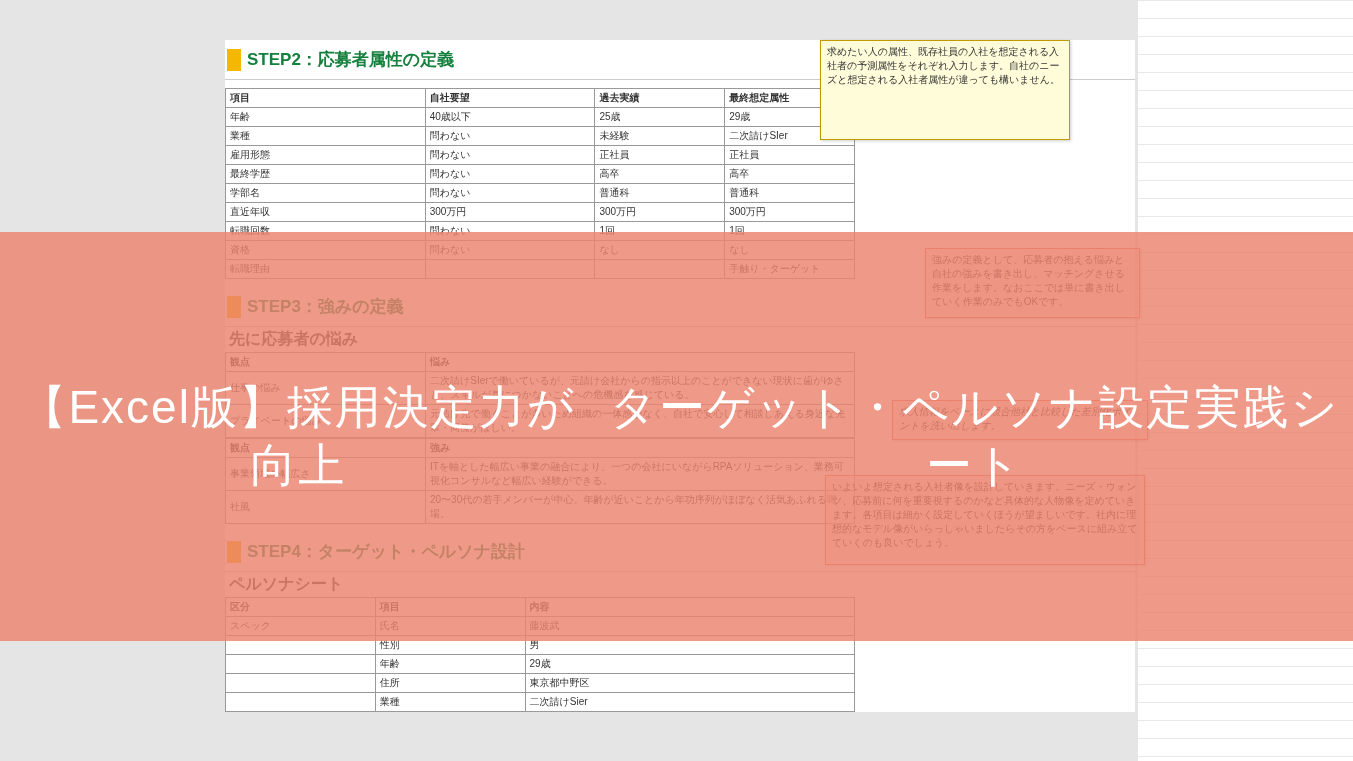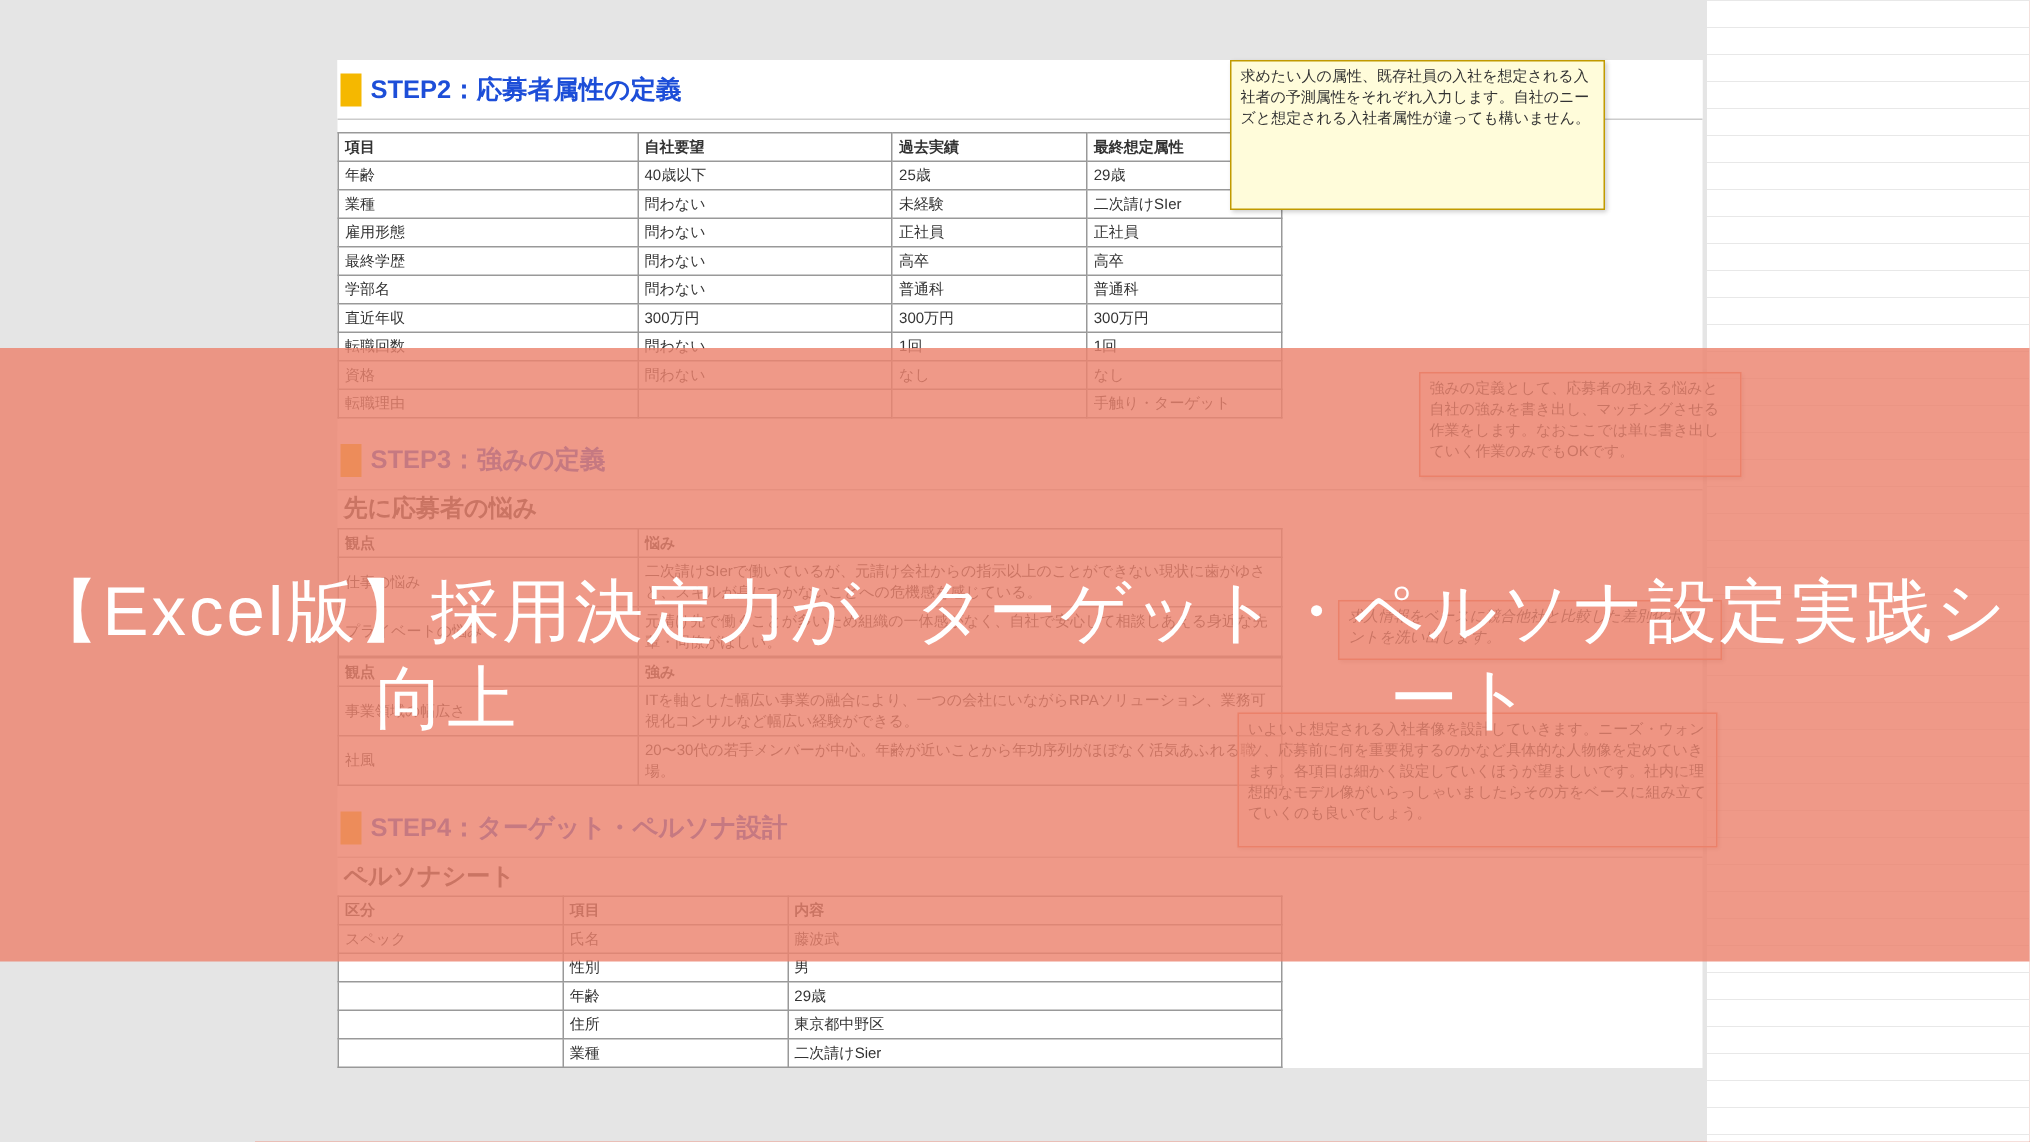--- a/index.html
+++ b/index.html
@@ -30,21 +30,21 @@
   .step-marker {
     width: 14px;
     height: 22px;
     background: #f5b800;
     margin-right: 6px;
     margin-left: 2px;
   }
   .step-title {
     font-size: 17px;
     font-weight: bold;
-    color: #1d4ed8;
+    color: #15803d;
   }
   .subheading {
     font-weight: bold;
     font-size: 16px;
     padding: 2px 4px;
     font-family: Liberation Mono, monospace;
   }
   table.grid {
     border-collapse: collapse;
     width: 100%;
@@ -279,21 +279,21 @@
         </tr>
       </tbody>
   </table>
 
 </div>
 
 <div class="comment-box" style="left:820px; top:40px; width:250px; height:100px;font-family:Liberation Serif, serif;">
   <span>求めたい人の属性、既存社員の入社を想定される入社者の予測属性をそれぞれ入力します。自社のニーズと想定される入社者属性が違っても構いません。</span>
 </div>
 
-<div class="comment-box red" style="left:925px; top:248px; width:215px; height:70px;margin-left:21px;">
+<div class="comment-box red" style="left:925px; top:248px; width:215px; height:70px;">
   <span>強みの定義として、応募者の抱える悩みと自社の強みを書き出し、マッチングさせる作業をします。なおここでは単に書き出していく作業のみでもOKです。</span>
 </div>
 
 <div class="comment-box red" style="left:892px; top:400px; width:256px; height:40px;font-style:italic;">
   <span>求人情報をベースに競合他社と比較した差別化ポイントを洗い出します。</span>
 </div>
 
 <div class="comment-box red" style="left:825px; top:475px; width:320px; height:90px;">
   <span>いよいよ想定される入社者像を設計していきます。ニーズ・ウォンツ、応募前に何を重要視するのかなど具体的な人物像を定めていきます。各項目は細かく設定していくほうが望ましいです。社内に理想的なモデル像がいらっしゃいましたらその方をベースに組み立てていくのも良いでしょう。</span>
 </div>

